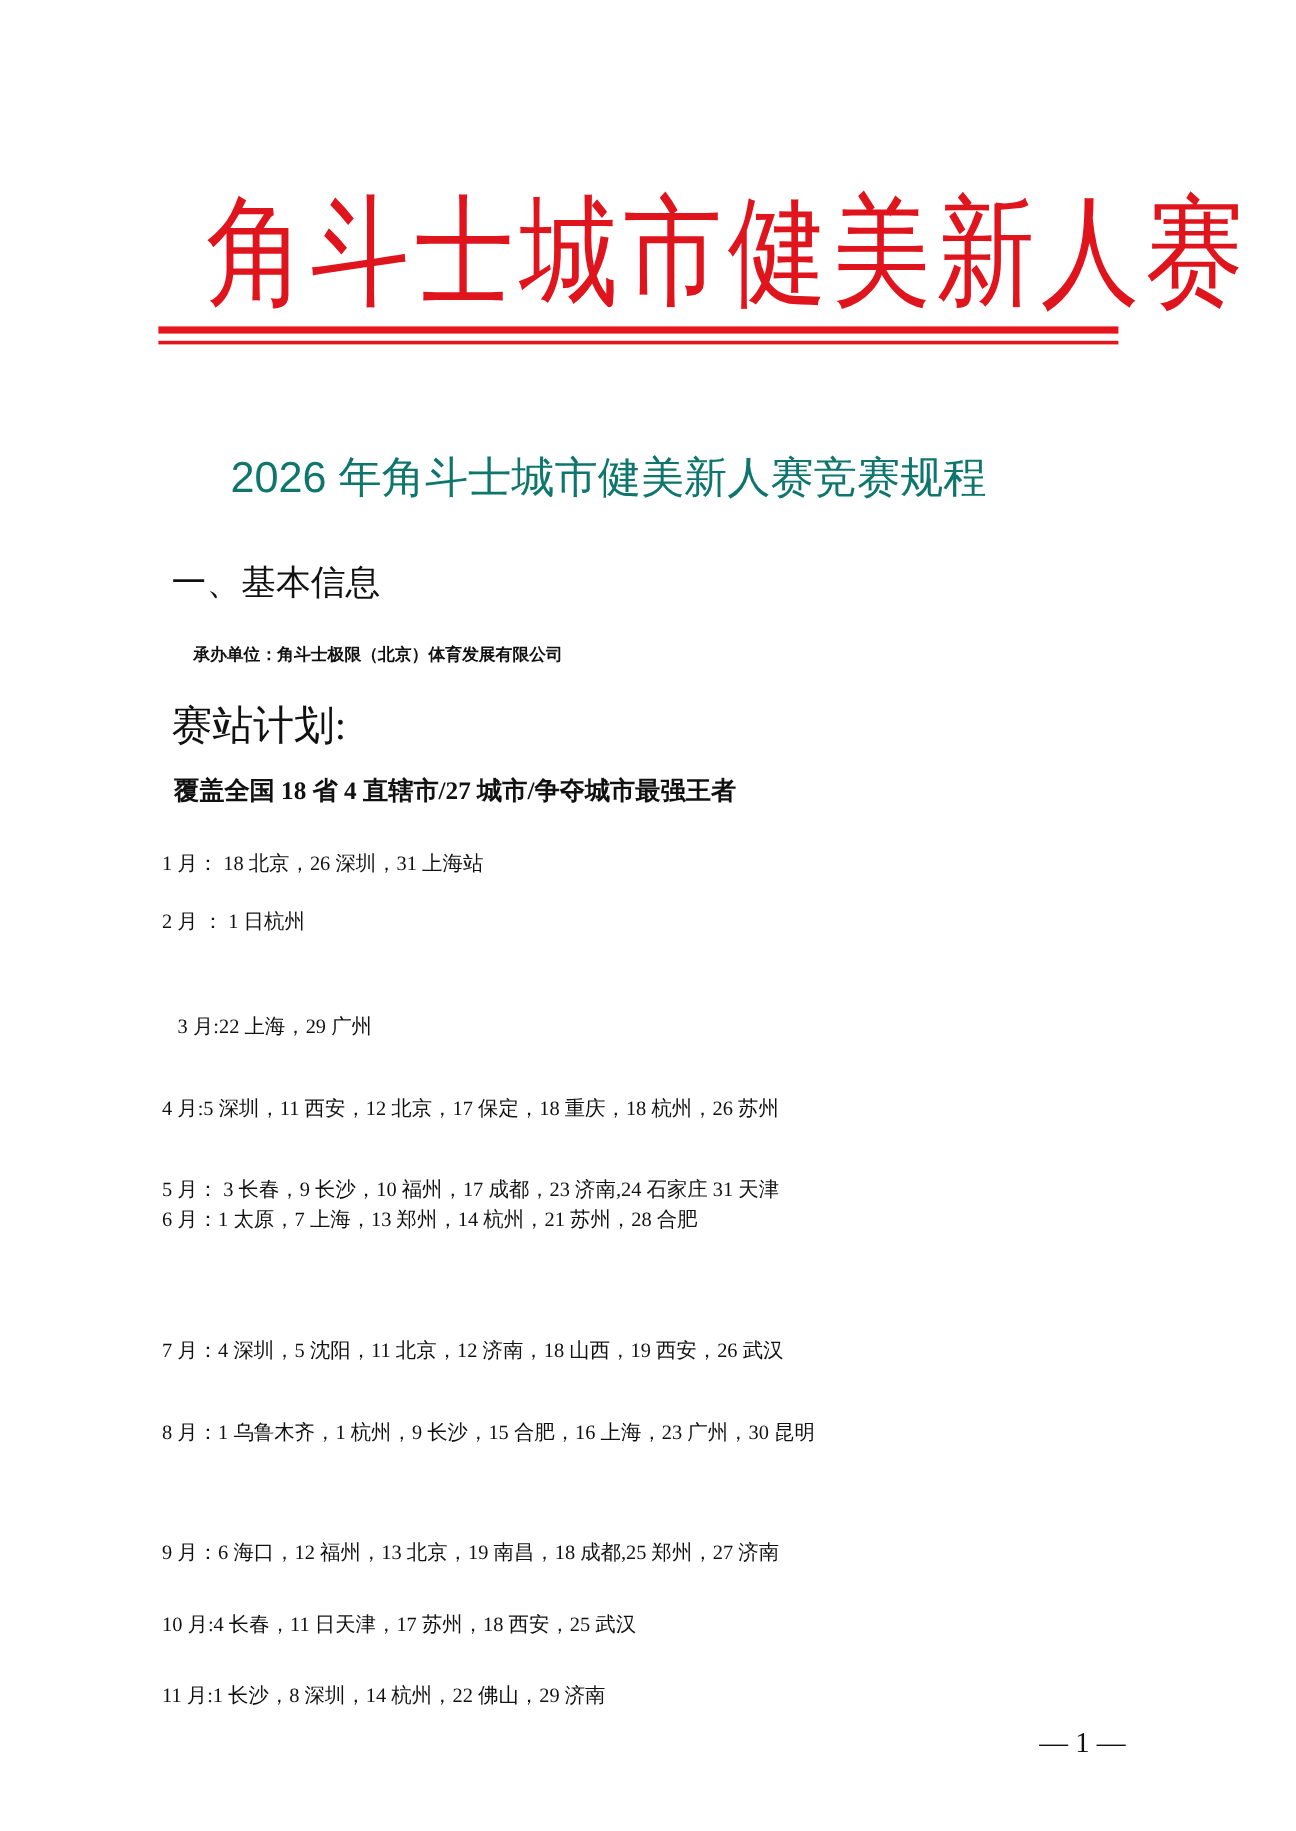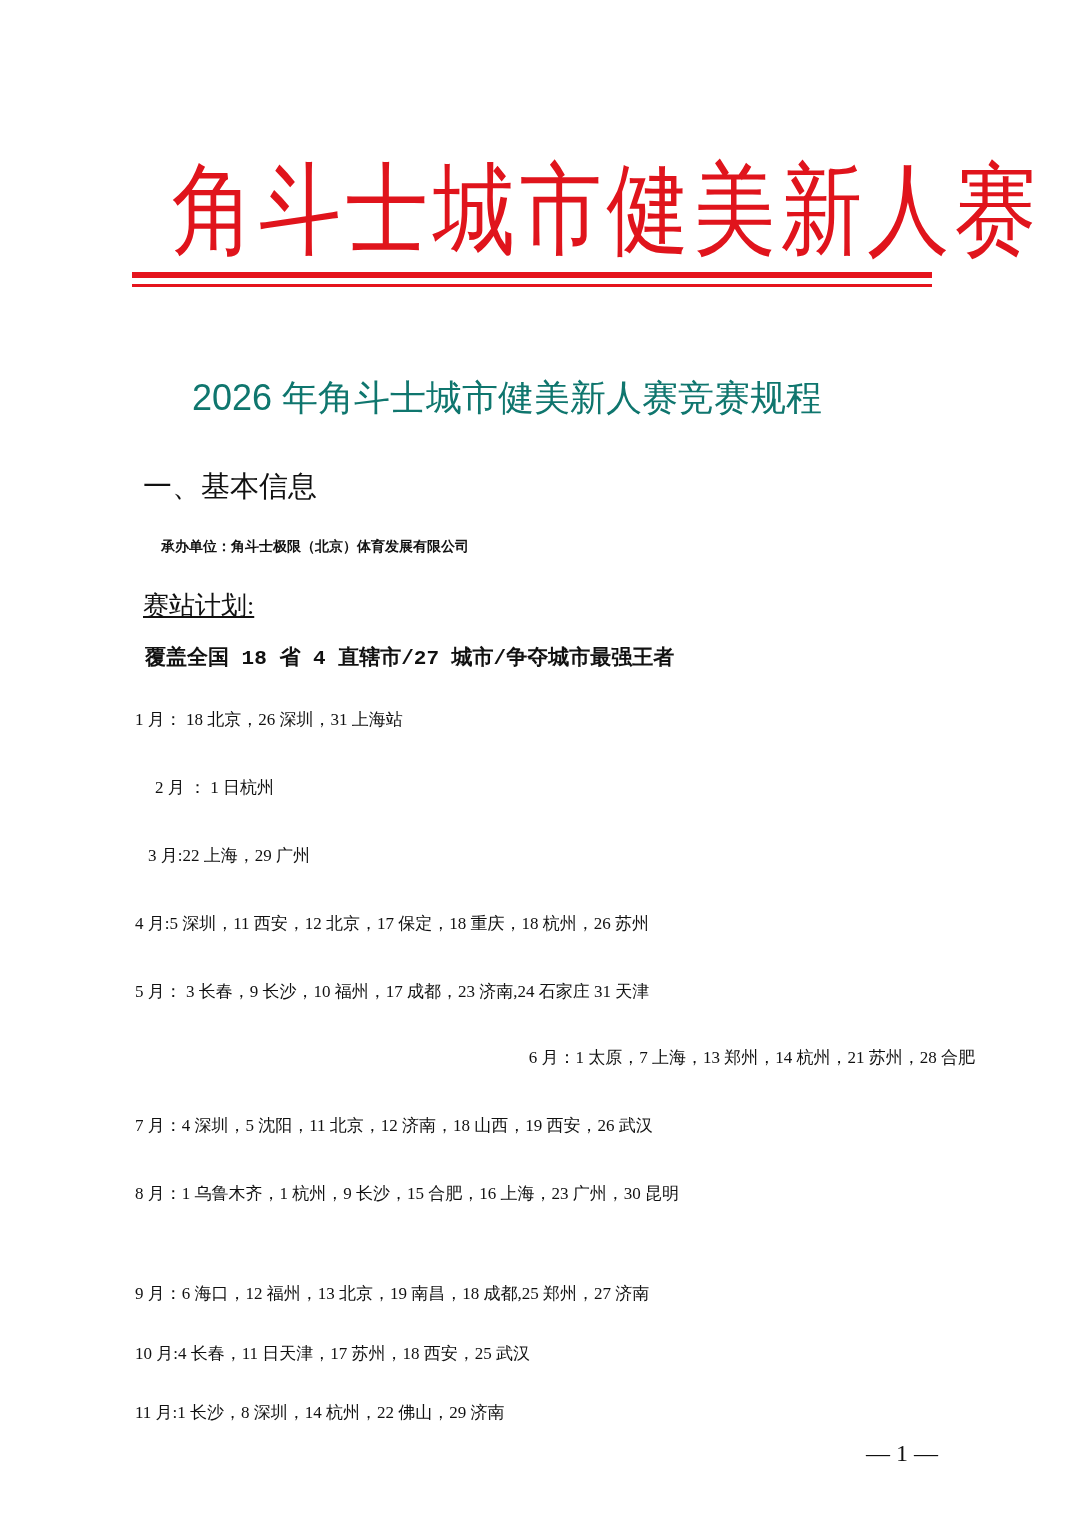--- a/index.html
+++ b/index.html
@@ -25,25 +25,25 @@
       font-size: 29px; line-height: 38px; color: #111;
     }
     .organizer {
       left: 161px; top: 532px;
       font-family: "DejaVu Sans", "Liberation Sans", sans-serif;
       font-size: 14px; line-height: 28px; font-weight: bold; color: #111;
     }
     .schedule-label {
       left: 143px; top: 589px;
       font-family: "Liberation Serif", "DejaVu Serif", serif;
-      font-size: 26px; line-height: 34px; color: #111; text-decoration: underline;
+      font-size: 34px; line-height: 34px; color: #111;
     }
     .coverage {
       left: 145px; top: 645px;
-      font-family: Liberation Mono, monospace;
+      font-family: Liberation Serif, serif;
       font-size: 21px; line-height: 28px; font-weight: bold; color: #111;
     }
     .month-line {
       left: 135px;
       font-family: "Liberation Serif", "DejaVu Serif", serif;
       font-size: 17px; line-height: 32px; color: #111;
       width: 840px; white-space: normal;
     }
     .page-number {
       left: 866px; top: 1438px;
@@ -58,24 +58,24 @@
 <div class="abs rule-thick"></div>
 <div class="abs rule-thin"></div>
 
 <div class="abs doc-title">2026 年角斗士城市健美新人赛竞赛规程</div>
 <div class="abs section-heading">一、基本信息</div>
 <div class="abs organizer">承办单位：角斗士极限（北京）体育发展有限公司</div>
 <div class="abs schedule-label">赛站计划:</div>
 <div class="abs coverage">覆盖全国 18 省 4 直辖市/27 城市/争夺城市最强王者</div>
 
 <div class="abs month-line" style="top:704px;">1 月： 18 北京，26 深圳，31 上海站</div>
-<div class="abs month-line" style="top:772px;margin-left:20px;">2 月 ： 1 日杭州</div>
+<div class="abs month-line" style="top:752px;">2 月 ： 1 日杭州</div>
 <div class="abs month-line" style="top:840px;margin-left:13px;">3 月:22 上海，29 广州</div>
 <div class="abs month-line" style="top:908px;">4 月:5 深圳，11 西安，12 北京，17 保定，18 重庆，18 杭州，26 苏州</div>
 <div class="abs month-line" style="top:976px;">5 月： 3 长春，9 长沙，10 福州，17 成都，23 济南,24 石家庄 31 天津</div>
-<div class="abs month-line" style="top:1042px;text-align:right;">6 月：1 太原，7 上海，13 郑州，14 杭州，21 苏州，28 合肥</div>
+<div class="abs month-line" style="top:1001px;">6 月：1 太原，7 上海，13 郑州，14 杭州，21 苏州，28 合肥</div>
 <div class="abs month-line" style="top:1110px;">7 月：4 深圳，5 沈阳，11 北京，12 济南，18 山西，19 西安，26 武汉</div>
 <div class="abs month-line" style="top:1178px; width:815px;">8 月：1 乌鲁木齐，1 杭州，9 长沙，15 合肥，16 上海，23 广州，30 昆明</div>
 <div class="abs month-line" style="top:1278px;">9 月：6 海口，12 福州，13 北京，19 南昌，18 成都,25 郑州，27 济南</div>
 <div class="abs month-line" style="top:1338px;">10 月:4 长春，11 日天津，17 苏州，18 西安，25 武汉</div>
 <div class="abs month-line" style="top:1397px;">11 月:1 长沙，8 深圳，14 杭州，22 佛山，29 济南</div>
 
 <div class="abs page-number">— 1 —</div>
 
 </body></html>

